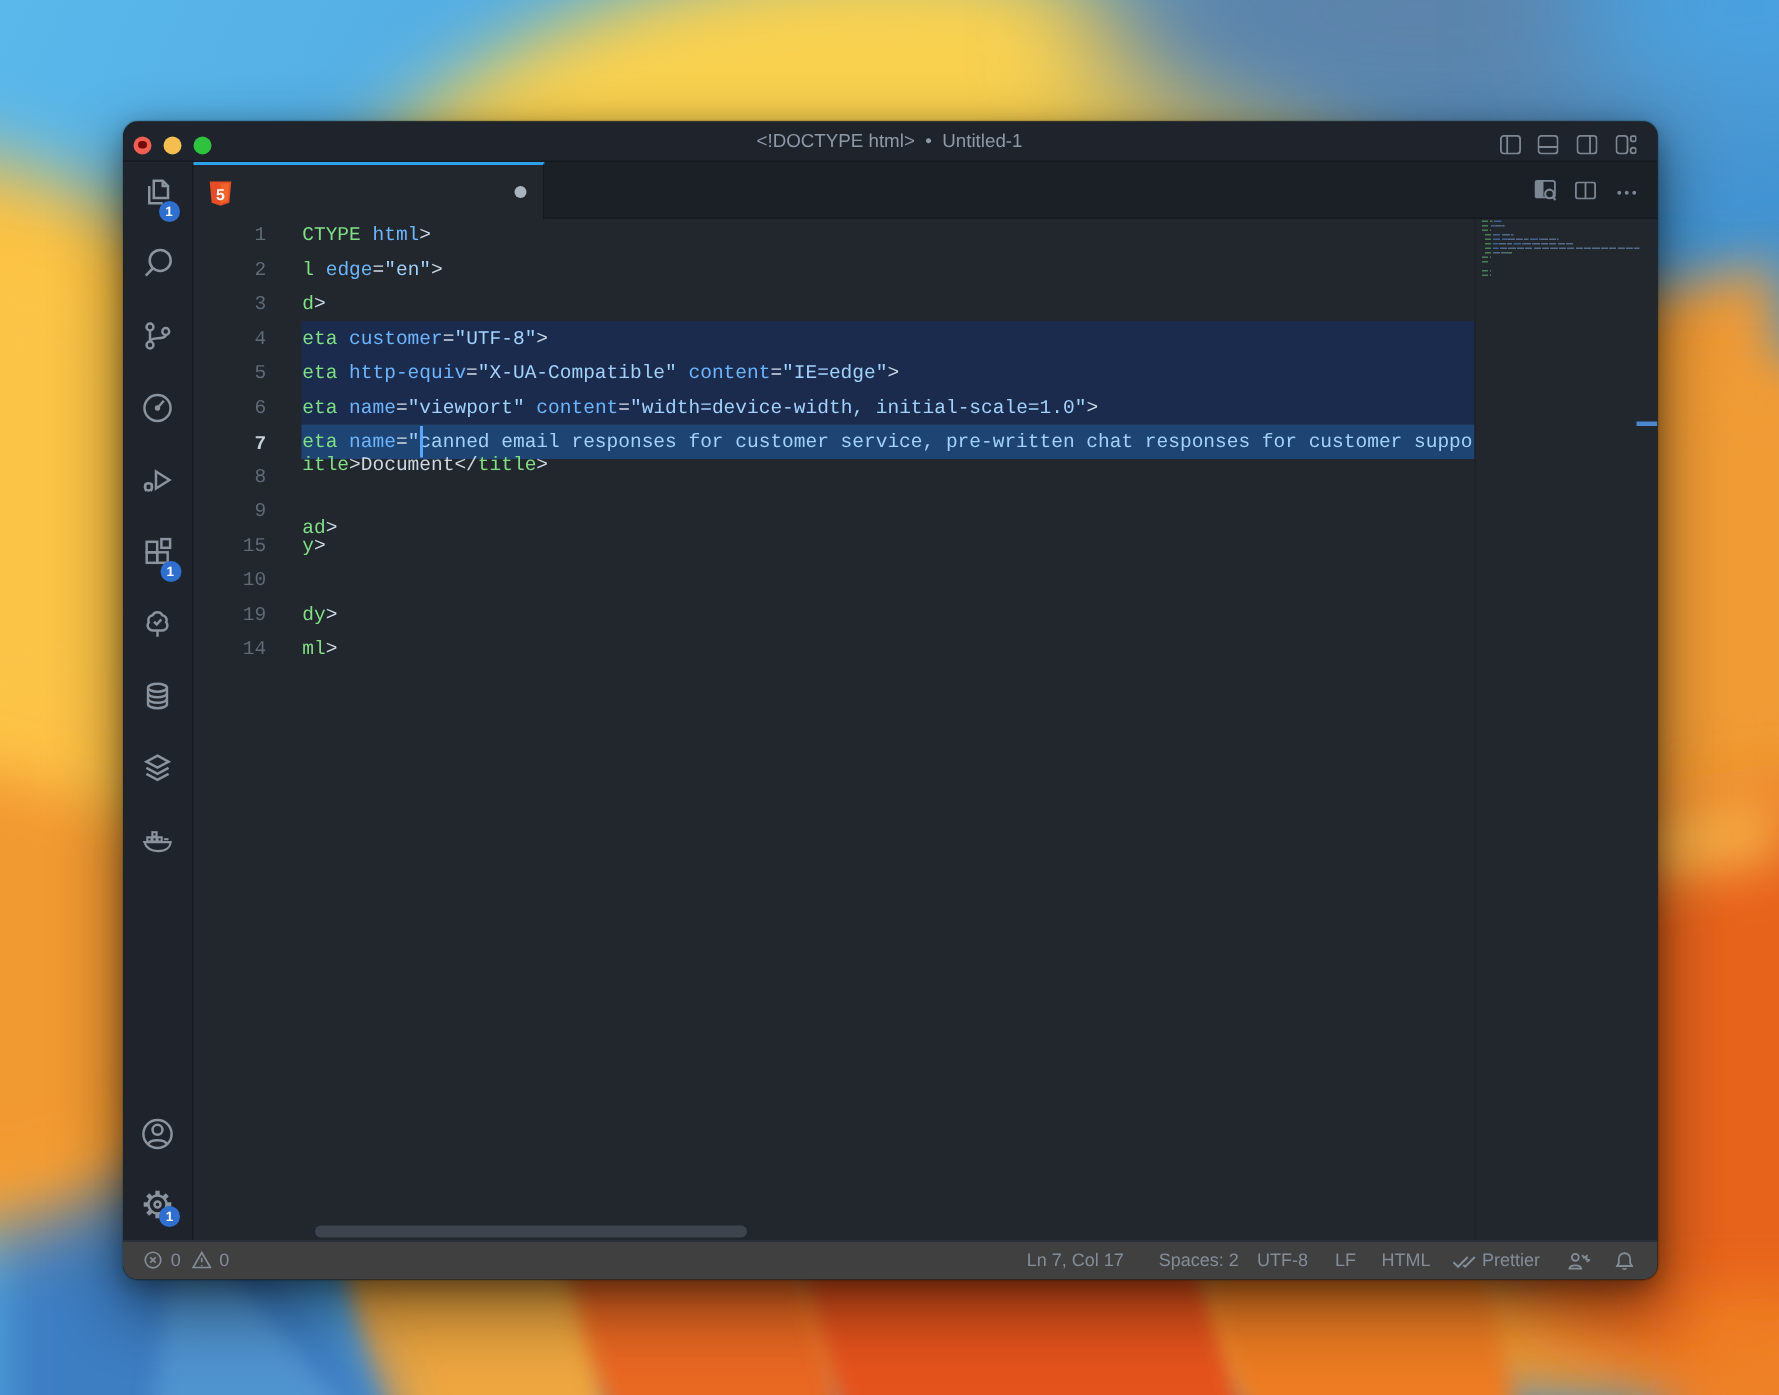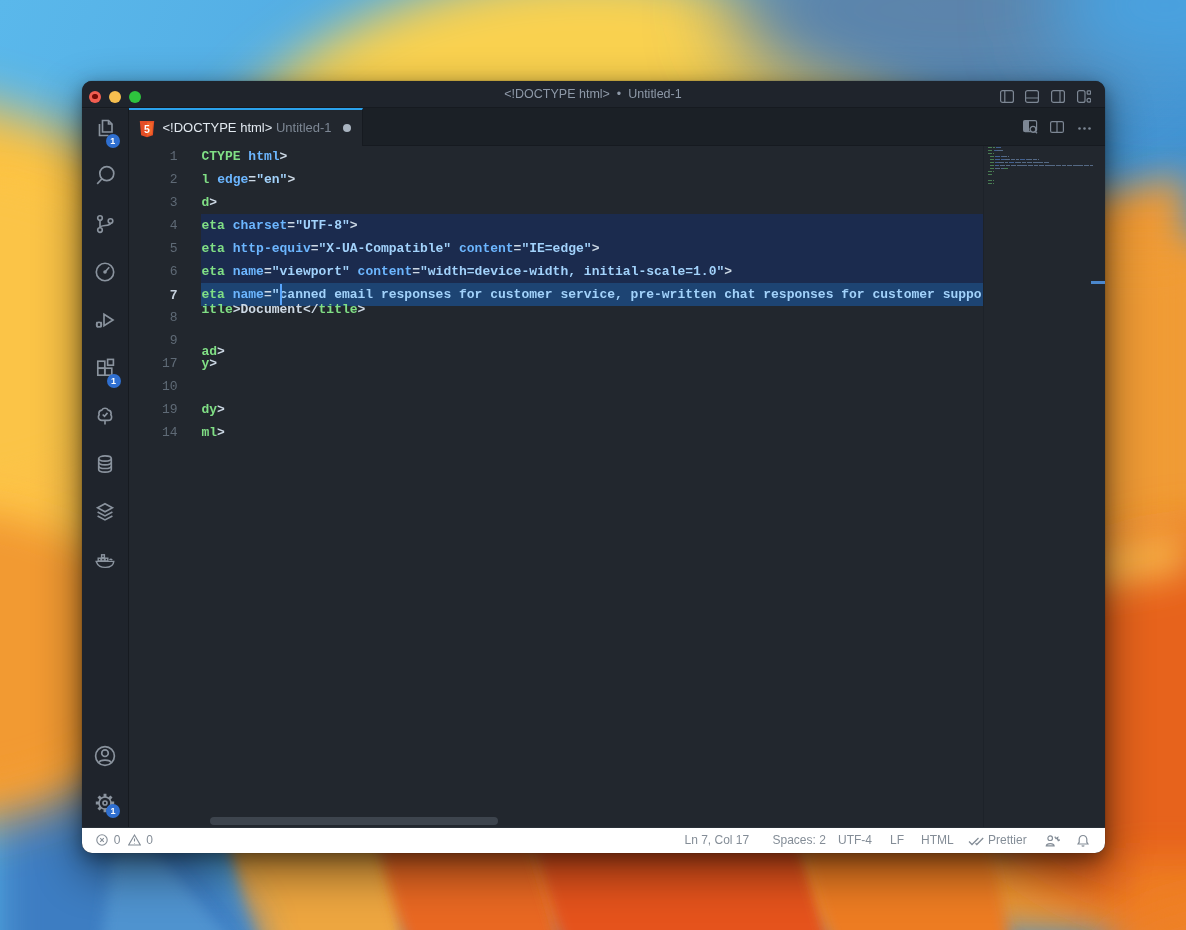--- a/index.html
+++ b/index.html
@@ -48,21 +48,21 @@
   #tabtext .sub { color:#7d8794; }
   #tabdot { position:absolute; left:214px; top:14px; width:8px; height:8px;
     border-radius:50%; background:#a9b4c0; }
 
   
   #editor { position:absolute; left:47px; top:65px; right:0; bottom:25.5px;
     background:#22272e; overflow:hidden; }
   .selrow { position:absolute; left:72px; width:782px; height:69px; background:#1b2b4e; }
   .code, .ln { position:absolute; font-family:"Liberation Mono", monospace;
     font-size:13px; line-height:23px; white-space:pre; }
-  .code { font-weight:bold; }
+  .code { font-weight:normal; }
   .ln { left:14px; width:35px; text-align:right; color:#5f6a76; }
   .code { left:73px; color:#cdd9e5; }
   .t { color:#80df85; } .a { color:#6cb6ff; } .s { color:#a2d2fb; } 
   #cursor { position:absolute; left:151px; top:137.5px; width:2.5px; height:21.5px; background:#58a6ff; }
 
   
   #minimap { position:absolute; left:854px; top:0; bottom:0; width:122px;
     border-left:1px solid #1d2229; }
   .mm { position:absolute; height:1.8px; opacity:.92; }
   .mmg { background:repeating-linear-gradient(90deg,#4d8556 0 4.2px,rgba(0,0,0,0) 4.2px 5px); }
@@ -71,21 +71,21 @@
 
   
   #hscroll { position:absolute; left:81.5px; top:671px; width:288px; height:7.5px;
     border-radius:4px; background:rgba(118,128,142,.33); }
 
   
   #ovr { position:absolute; right:0px; top:134.5px; width:13.5px; height:3px; background:#4b87cc; }
 
   
   #status { position:absolute; left:0; bottom:0; width:100%; height:25.5px;
-    background:#ffffff; border-top:1px solid #2a3139; color:#848d97; font-size:12px; }
+    background:#404040; border-top:1px solid #2a3139; color:#848d97; font-size:12px; }
   #status .lft { position:absolute; left:14px; top:0; height:25px; line-height:25px; }
   #status .rgt { position:absolute; left:0; top:0; width:100%; height:25px; line-height:25px; }
 </style>
 </head>
 <body>
 <div id="wall">
 <svg width="1186" height="930" viewBox="0 0 1186 930">
   <defs>
     <filter id="b40" x="-60%" y="-60%" width="220%" height="220%">
           <feGaussianBlur stdDeviation="40"></feGaussianBlur>
@@ -249,21 +249,20 @@
   </div>
 
   <div id="tabbar">
     <div id="tabrest"></div>
     <div id="tab">
       <svg style="position:absolute;left:10.5px;top:9.5px" width="16" height="19" viewBox="0 0 16 18">
         <path d="M0.8 0.5h14.4l-1.3 14.2L8 16.7l-5.9-2z" fill="#e44d26"></path>
         <path d="M8 1.9v13.4l4.8-1.6 1.1-11.8z" fill="#f16529"></path>
         <text x="8" y="12.8" font-size="10.5" font-weight="bold" fill="#fff" text-anchor="middle" font-family="Liberation Sans">5</text>
       </svg>
-      <div id="tabtext">&lt;!DOCTYPE html&gt; <span class="sub">Untitled-1</span></div>
       <div id="tabdot"></div>
     </div>
     <svg class="tbicon" style="left:894.5px;top:12px" width="15" height="14" viewBox="0 0 15 14" fill="none" stroke="#7d8794" stroke-width="1.2">
         <rect x="0.6" y="0.6" width="13" height="11" rx="1.5"></rect>
         <rect x="0.6" y="0.6" width="5.4" height="11" fill="#7d8794" stroke="none"></rect>
         <circle cx="10" cy="9.3" r="2.9" fill="#1b2026" stroke-width="1.4"></circle>
         <line x1="12.2" y1="11.5" x2="14" y2="13.3" stroke-width="1.4"></line>
       </svg>
     <svg class="tbicon" style="left:921px;top:12.5px" width="14" height="12" viewBox="0 0 14 12" fill="none" stroke="#7d8794" stroke-width="1.2">
         <rect x="0.6" y="0.6" width="12.8" height="10.8" rx="1.5"></rect>
@@ -281,29 +280,29 @@
     <div class="selrow" style="top:137px; height:23px; background:#1d4473;"></div>
     <div class="ln" style="top:-1px">1</div>
     <div class="ln" style="top:22px">2</div>
     <div class="ln" style="top:45px">3</div>
     <div class="ln" style="top:68px">4</div>
     <div class="ln" style="top:91px">5</div>
     <div class="ln" style="top:114px">6</div>
     <div class="ln" style="top:138px; color:#c6d1dd; font-weight:bold;">7</div>
     <div class="ln" style="top:160px">8</div>
     <div class="ln" style="top:183px">9</div>
-    <div class="ln" style="top:206px">17</div>
+    <div class="ln" style="top:206px">15</div>
     <div class="ln" style="top:229px">10</div>
     <div class="ln" style="top:252px">19</div>
     <div class="ln" style="top:275px">14</div>
 
     <div class="code" style="top:-1px"><span class="t">CTYPE</span> <span class="a">html</span>&gt;</div>
     <div class="code" style="top:22px"><span class="t">l</span> <span class="a">edge</span>=<span class="s">"en"</span>&gt;</div>
     <div class="code" style="top:45px"><span class="t">d</span>&gt;</div>
-    <div class="code" style="top:68px"><span class="t">eta</span> <span class="a">charset</span>=<span class="s">"UTF-8"</span>&gt;</div>
+    <div class="code" style="top:68px"><span class="t">eta</span> <span class="a">customer</span>=<span class="s">"UTF-8"</span>&gt;</div>
     <div class="code" style="top:91px"><span class="t">eta</span> <span class="a">http-equiv</span>=<span class="s">"X-UA-Compatible"</span> <span class="a">content</span>=<span class="s">"IE=edge"</span>&gt;</div>
     <div class="code" style="top:114px"><span class="t">eta</span> <span class="a">name</span>=<span class="s">"viewport"</span> <span class="a">content</span>=<span class="s">"width=device-width, initial-scale=1.0"</span>&gt;</div>
     <div class="code" style="top:137px"><span class="t">eta</span> <span class="a">name</span>=<span class="s">"canned email responses for customer service, pre-written chat responses for customer suppo</span></div>
     <div class="code" style="top:152px"><span class="t">itle</span>&gt;Document&lt;/<span class="t">title</span>&gt;</div>
     <div class="code" style="top:194px"><span class="t">ad</span>&gt;</div>
     <div class="code" style="top:206px"><span class="t">y</span>&gt;</div>
     <div class="code" style="top:252px"><span class="t">dy</span>&gt;</div>
     <div class="code" style="top:275px"><span class="t">ml</span>&gt;</div>
     <div id="cursor"></div>
 
@@ -352,21 +351,21 @@
       <span style="padding:0 4px 0 3px">0</span>
       <svg width="13" height="12" viewBox="0 0 13 12" fill="none" stroke="#848d97" stroke-width="1.1" style="vertical-align:-2px">
           <path d="M6.5 1L12.3 11H0.7z"></path>
           <path d="M6.5 4.5v3M6.5 9.3v.5"></path>
         </svg>
       <span style="padding-left:2px">0</span>
     </div>
     <div class="rgt">
       <span style="position:absolute;left:603px;top:0;white-space:nowrap">Ln 7, Col 17</span>
       <span style="position:absolute;left:691px;top:0;white-space:nowrap">Spaces: 2</span>
-      <span style="position:absolute;left:756.5px;top:0">UTF-4</span>
+      <span style="position:absolute;left:756.5px;top:0">UTF-8</span>
       <span style="position:absolute;left:808.5px;top:0">LF</span>
       <span style="position:absolute;left:839.5px;top:0">HTML</span>
       <svg style="position:absolute;left:886.5px;top:8.5px" width="16" height="9" viewBox="0 0 16 9" fill="none" stroke="#848d97" stroke-width="1.3">
           <path d="M1 4.5L4 7.5 10.5 1"></path>
           <path d="M7.5 6.3L8.8 7.5 15.2 1"></path>
         </svg>
       <span style="position:absolute;left:906.5px;top:0">Prettier</span>
       <svg style="position:absolute;left:963.5px;top:6px" width="15" height="14" viewBox="0 0 15 14" fill="none" stroke="#848d97" stroke-width="1.2">
           <circle cx="5.2" cy="4.2" r="2.3"></circle>
           <path d="M1.3 11.8c.4-3 7.4-3 7.8 0z"></path>

